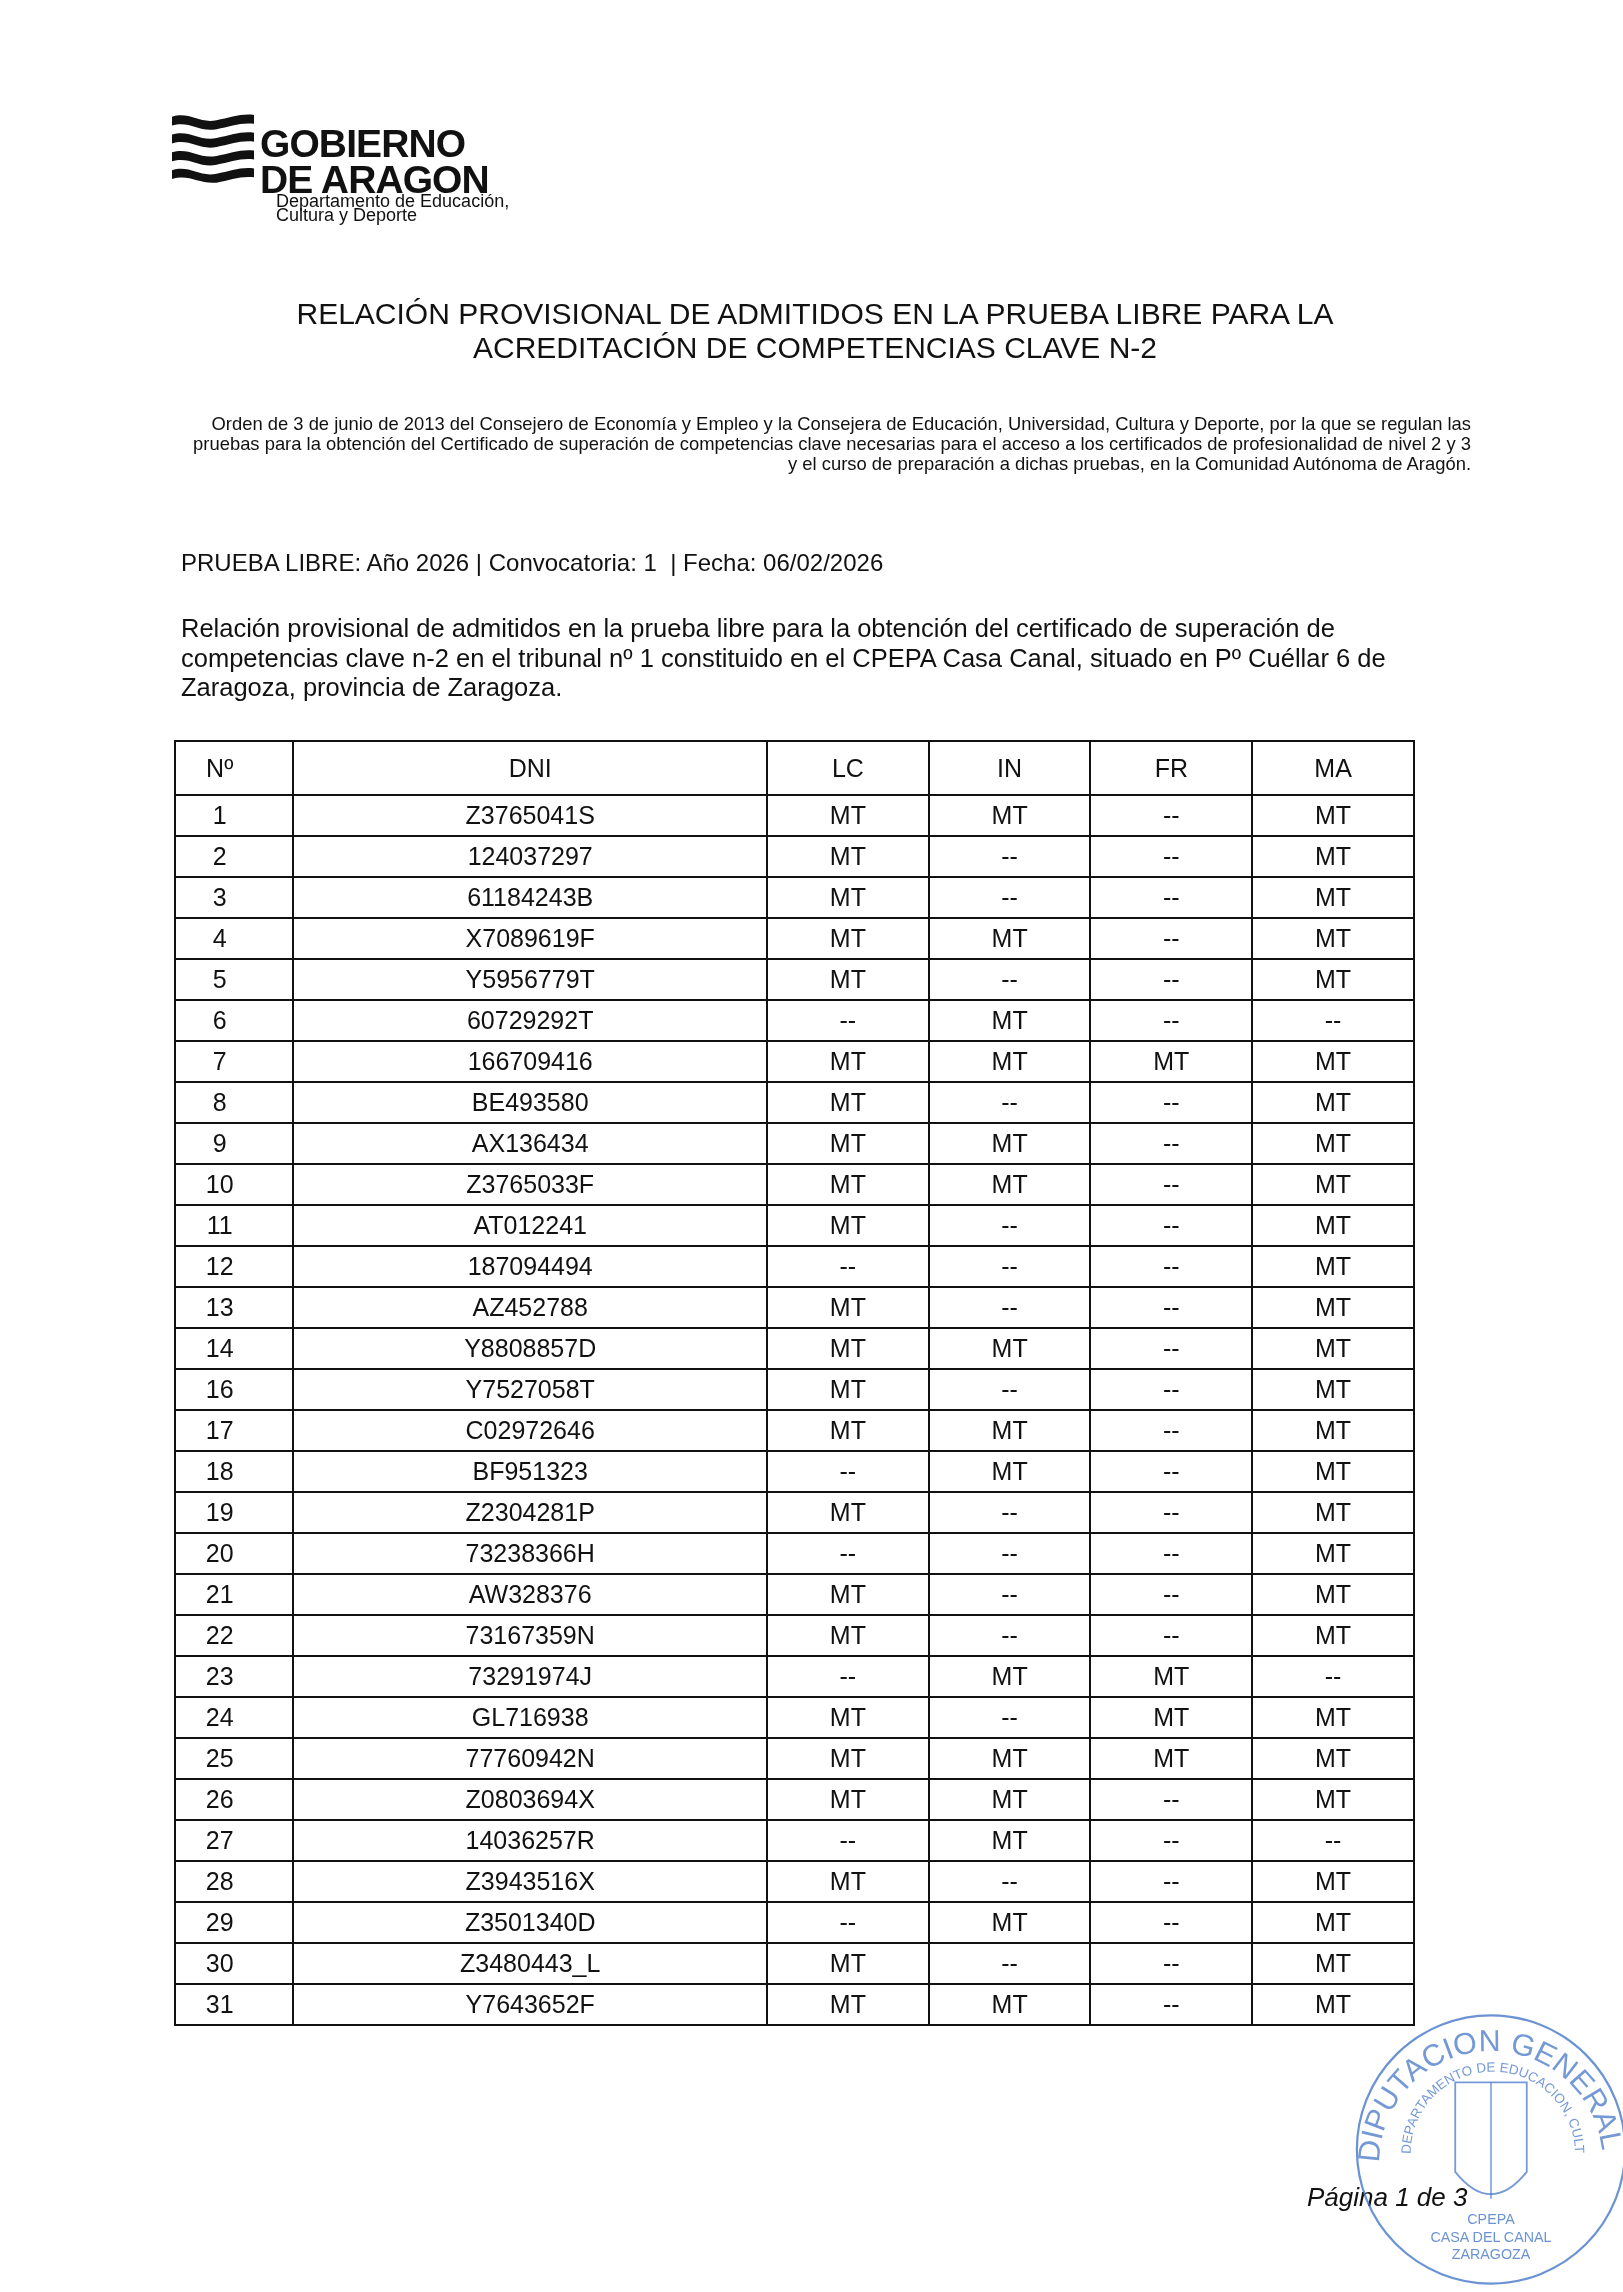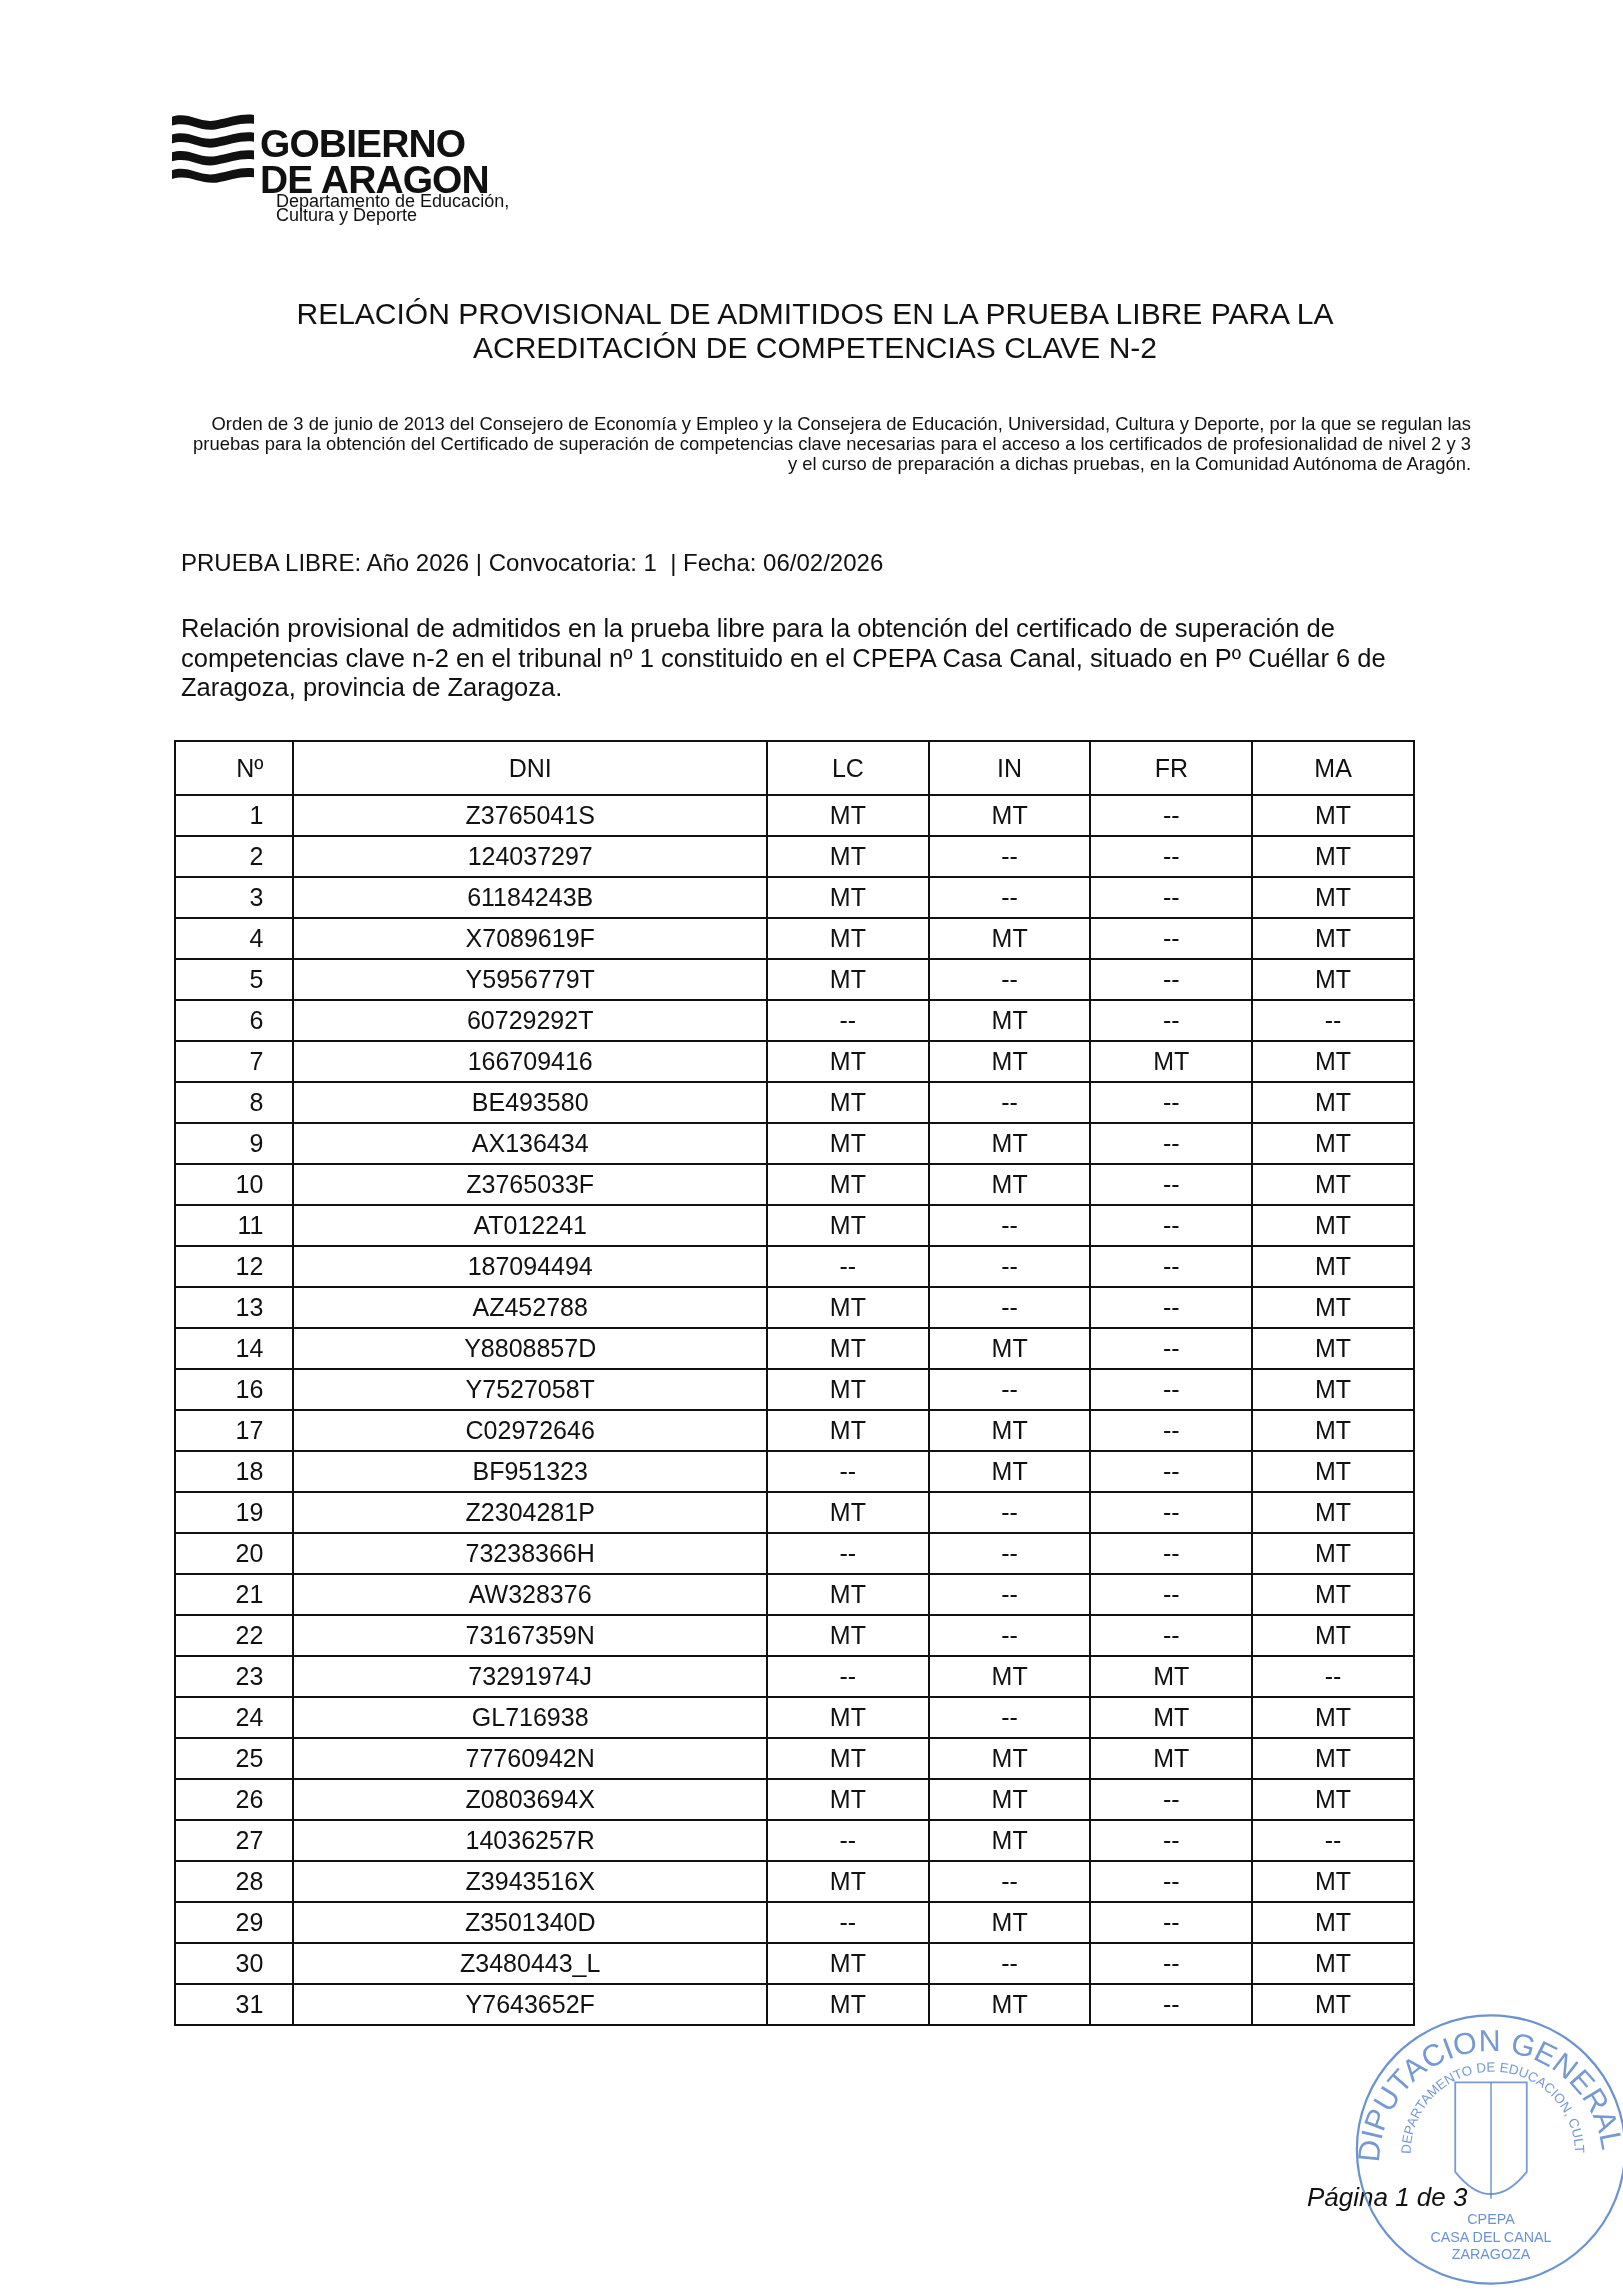--- a/index.html
+++ b/index.html
@@ -8,21 +8,21 @@
   .logo .waves { position:absolute; left:0; top:4.5px; width:82px; height:72px; }
   .logo .gob { position:absolute; left:88px; top:0px; font-weight:bold; font-size:39px; line-height:36px; letter-spacing:-0.9px;margin-top:20px; }
   .logo .dept { position:absolute; left:104px; top:88px; font-size:18px; line-height:14.3px; }
   .title { position:absolute; left:170px; top:297px; width:1290px; text-align:center; font-size:30px; line-height:34px; }
   .orden { position:absolute; left:181px; top:414px; width:1290px; font-size:18.4px; line-height:20px;text-align:right; }
   .prueba { position:absolute; left:181px; top:548px; font-size:24px; line-height:29px; white-space:pre; }
   .relacion { position:absolute; left:181px; top:614px; width:1272px; font-size:25.5px; line-height:29.6px; }
   table { position:absolute; left:174px; top:740px; border-collapse:collapse; width:1241px; }
   td, th { border:2.2px solid #111; font-weight:normal; font-size:25px; height:39px; padding:0; text-align:center; line-height:39px; }
   th { height:52px; }
-  .c-no { width:88px; text-align:right; padding-right:29px; }
+  .c-no { width:88px; padding-right:29px; }
   .c-dni { width:475px; }
   .c-lc, .c-in, .c-fr, .c-ma { width:161px; }
   .footer { position:absolute; left:1307px; top:2182px; font-size:26px;font-style:italic; }
   .stamp { position:absolute; left:1339px; top:1993px; width:304px; height:304px; }
 </style>
 </head>
 <body>
 
 <div class="logo">
   <svg class="waves" viewBox="0 0 92 80">

